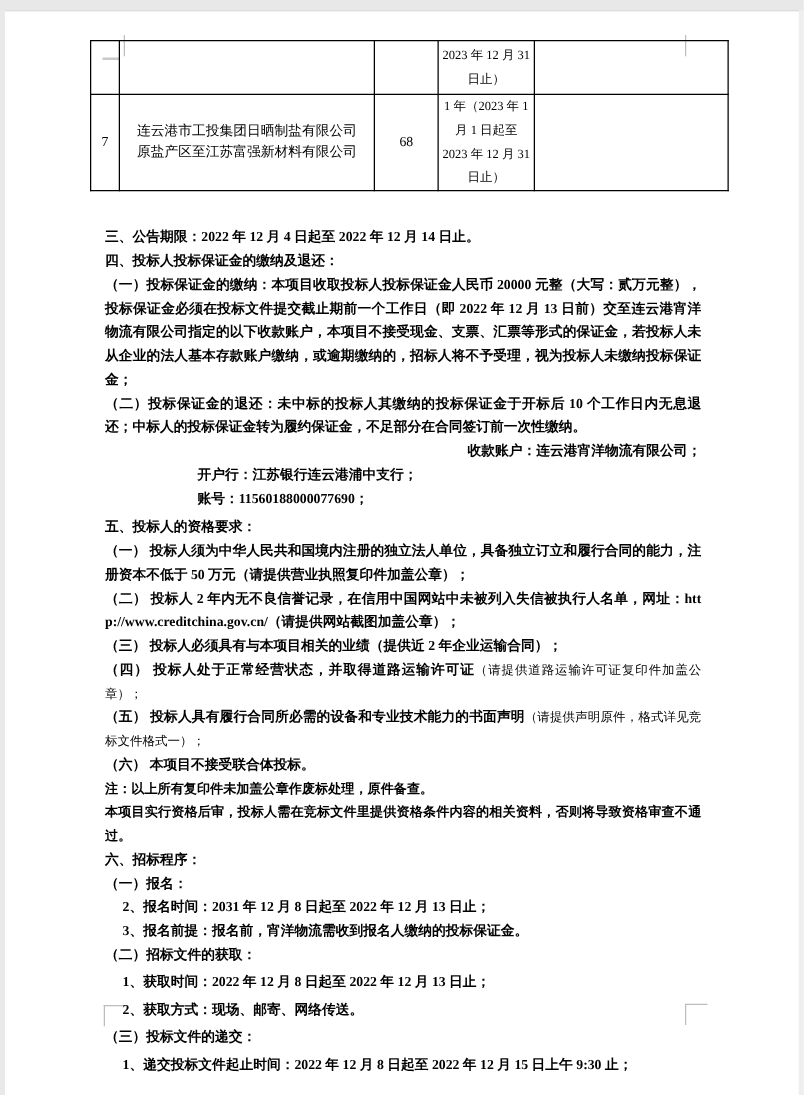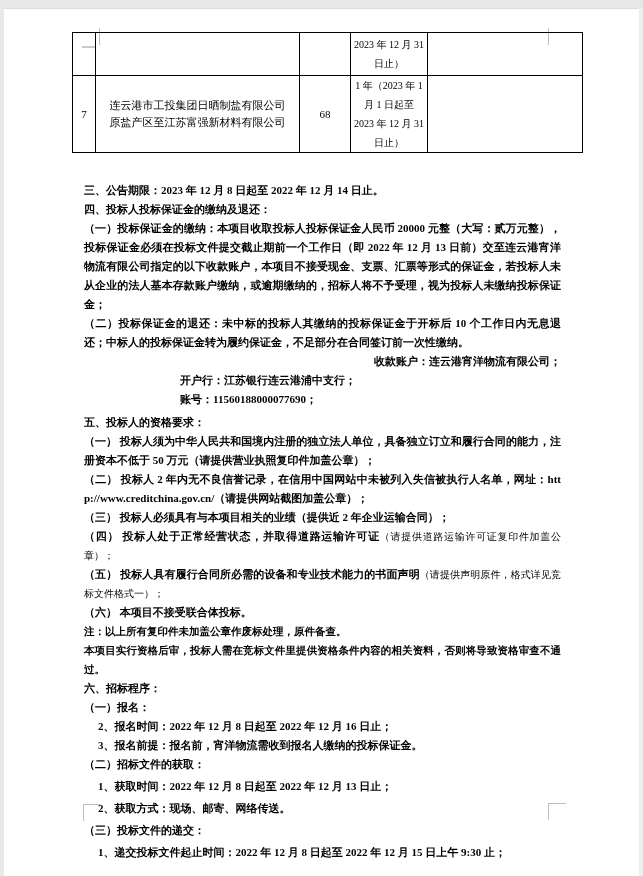--- a/index.html
+++ b/index.html
@@ -32,21 +32,21 @@
     position:absolute;left:84px;top:181px;width:477px;
     font-size:11px;line-height:19px;text-align:justify;
     word-break:break-all;
   }
   .p{margin:0;}
   .r.n{font-weight:bold;}
   .r.b{font-weight:bold;}
   .r.s{font-size:10px;}
   .r.bs{font-weight:bold;font-size:10.5px;}
   .p.ind1{margin-left:84px;text-align:right;}
-  .p.ind2{margin-left:96px;text-align:left;}
+  .p.ind2{margin-left:74px;text-align:left;}
   .p.num{margin-left:14px;}
   .p.gap{margin-top:4px;}
   .p.gap-sm{margin-top:3px;}
 </style>
 </head>
 <body>
 
 <div class="gap-top"></div>
 <div class="edge-left"></div>
 <div class="edge-right"></div>
@@ -83,38 +83,38 @@
       <div class="cellline">月 1 日起至</div>
       <div class="cellline">2023 年 12 月 31</div>
       <div class="cellline">日止）</div>
     </td>
     <td class="c-blank"></td>
   </tr>
 </tbody>
   </table>
 
 <div class="bodytext">
-    <div class="p"><span class="r b">三、公告期限：2023 年 12 月 8 日起至 2022 年 12 月 14 日止。</span></div>
+    <div class="p"><span class="r b">三、公告期限：2022 年 12 月 4 日起至 2022 年 12 月 14 日止。</span></div>
     <div class="p"><span class="r b">四、投标人</span><span class="r n">投标保证金的缴纳及退还：</span></div>
     <div class="p"><span class="r n">（一）投标保证金的缴纳：本项目收取投标人投标保证金人民币 20000 元整（大写：贰万元整），投标保证金必须在投标文件提交截止期前一个工作日</span><span class="r b">（即 2022 年 12 月 13 日前）</span><span class="r n">交至连云港宵洋物流有限公司指定的以下收款账户，本项目不接受现金、支票、汇票等形式的保证金，若投标人未从企业的法人基本存款账户缴纳，或逾期缴纳的，招标人将不予受理，视为投标人未缴纳投标保证金；</span></div>
     <div class="p"><span class="r n">（二）投标保证金的退还：未中标的投标人其缴纳的投标保证金于开标后 10 个工作日内无息退还；中标人的投标保证金转为履约保证金，不足部分在合同签订前一次性缴纳。</span></div>
     <div class="p ind1"><span class="r n">收款账户：连云港宵洋物流有限公司；</span></div>
     <div class="p ind2"><span class="r n">开户行：江苏银行连云港浦中支行；</span></div>
     <div class="p ind2"><span class="r n">账号：11560188000077690；</span></div>
     <div class="p gap"><span class="r b">五、投标人的资格要求：</span></div>
     <div class="p"><span class="r n">（一） 投标人须为中华人民共和国境内注册的独立法人单位，具备独立订立和履行合同的能力，注册资本不低于 50 万元（请提供营业执照复印件加盖公章）；</span></div>
     <div class="p"><span class="r n">（二） 投标人 2 年内无不良信誉记录，在信用中国网站中未被列入失信被执行人名单，网址：http://www.creditchina.gov.cn/（请提供网站截图加盖公章）；</span></div>
     <div class="p"><span class="r n">（三） 投标人必须具有与本项目相关的业绩（提供近 2 年企业运输合同）；</span></div>
     <div class="p"><span class="r n">（四） 投标人处于正常经营状态，并取得道路运输许可证</span><span class="r s">（请提供道路运输许可证复印件加盖公章）；</span></div>
     <div class="p"><span class="r n">（五） 投标人具有履行合同所必需的设备和专业技术能力的书面声明</span><span class="r s">（请提供声明原件，格式详见竞标文件格式一）；</span></div>
     <div class="p"><span class="r n">（六） 本项目不接受联合体投标。</span></div>
     <div class="p"><span class="r bs">注：以上所有复印件未加盖公章作废标处理，原件备查。</span></div>
     <div class="p"><span class="r bs">本项目实行资格后审，投标人需在竞标文件里提供资格条件内容的相关资料，否则将导致资格审查不通过。</span></div>
     <div class="p"><span class="r b">六、招标程序：</span></div>
     <div class="p"><span class="r n">（一）报名：</span></div>
-    <div class="p num"><span class="r b">2、报名时间：2022 年 12 月 8 日起至 2022 年 12 月 16 日止；</span></div>
+    <div class="p num"><span class="r b">2、报名时间：2031 年 12 月 8 日起至 2022 年 12 月 13 日止；</span></div>
     <div class="p num"><span class="r n">3、报名前提：报名前，宵洋物流需收到报名人缴纳的投标保证金。</span></div>
     <div class="p"><span class="r n">（二）招标文件的获取：</span></div>
     <div class="p num gap-sm"><span class="r b">1、获取时间：2022 年 12 月 8 日起至 2022 年 12 月 13 日止；</span></div>
     <div class="p num gap-sm"><span class="r n">2、获取方式：现场、邮寄、网络传送。</span></div>
     <div class="p gap-sm"><span class="r n">（三）投标文件的递交：</span></div>
     <div class="p num gap-sm"><span class="r b">1、递交投标文件起止时间：2022 年 12 月 8 日起至 2022 年 12 月 15 日上午 9:30 止；</span></div>
   </div>
 
 </body></html>

